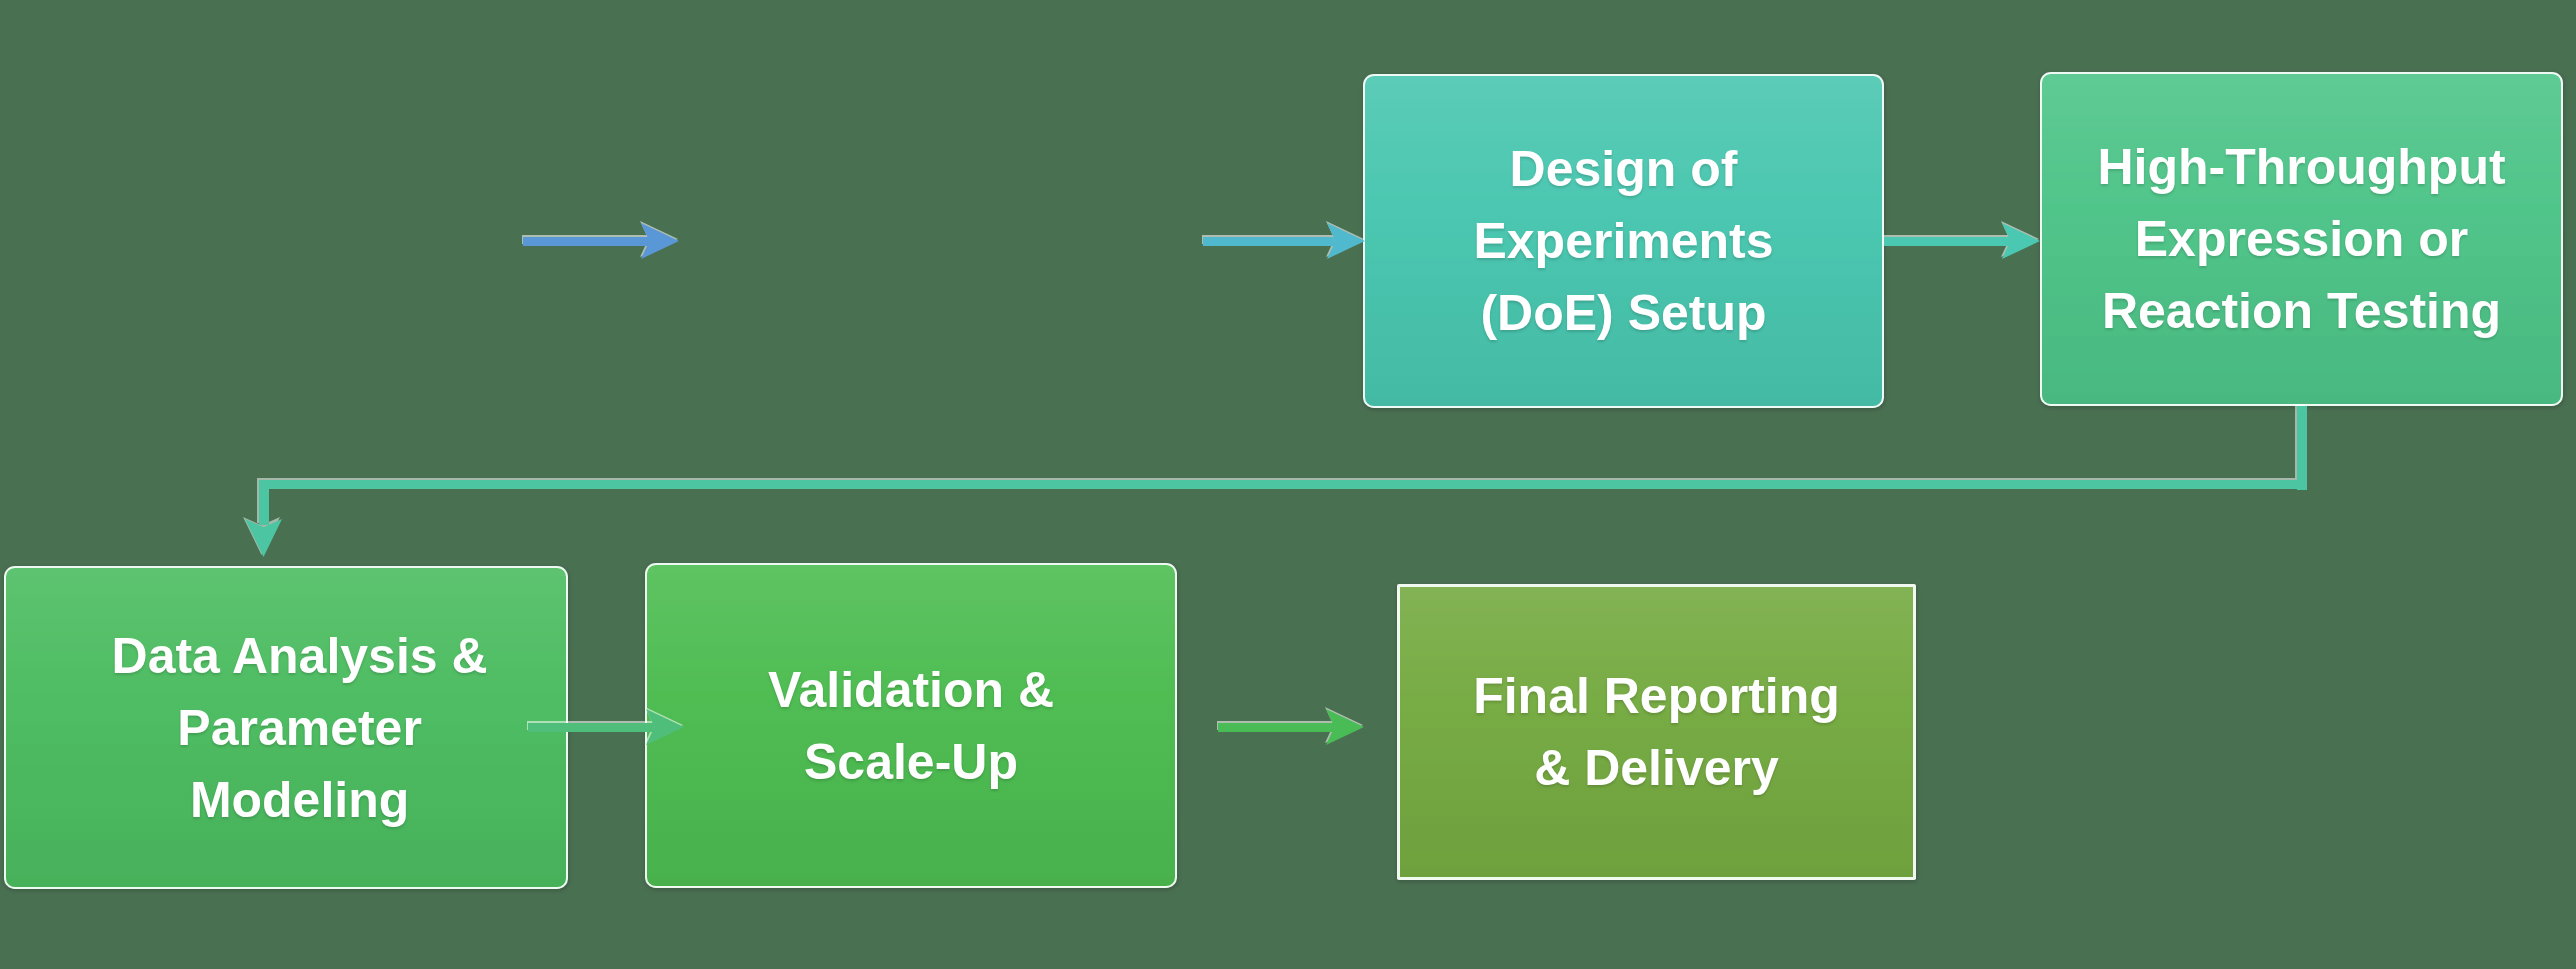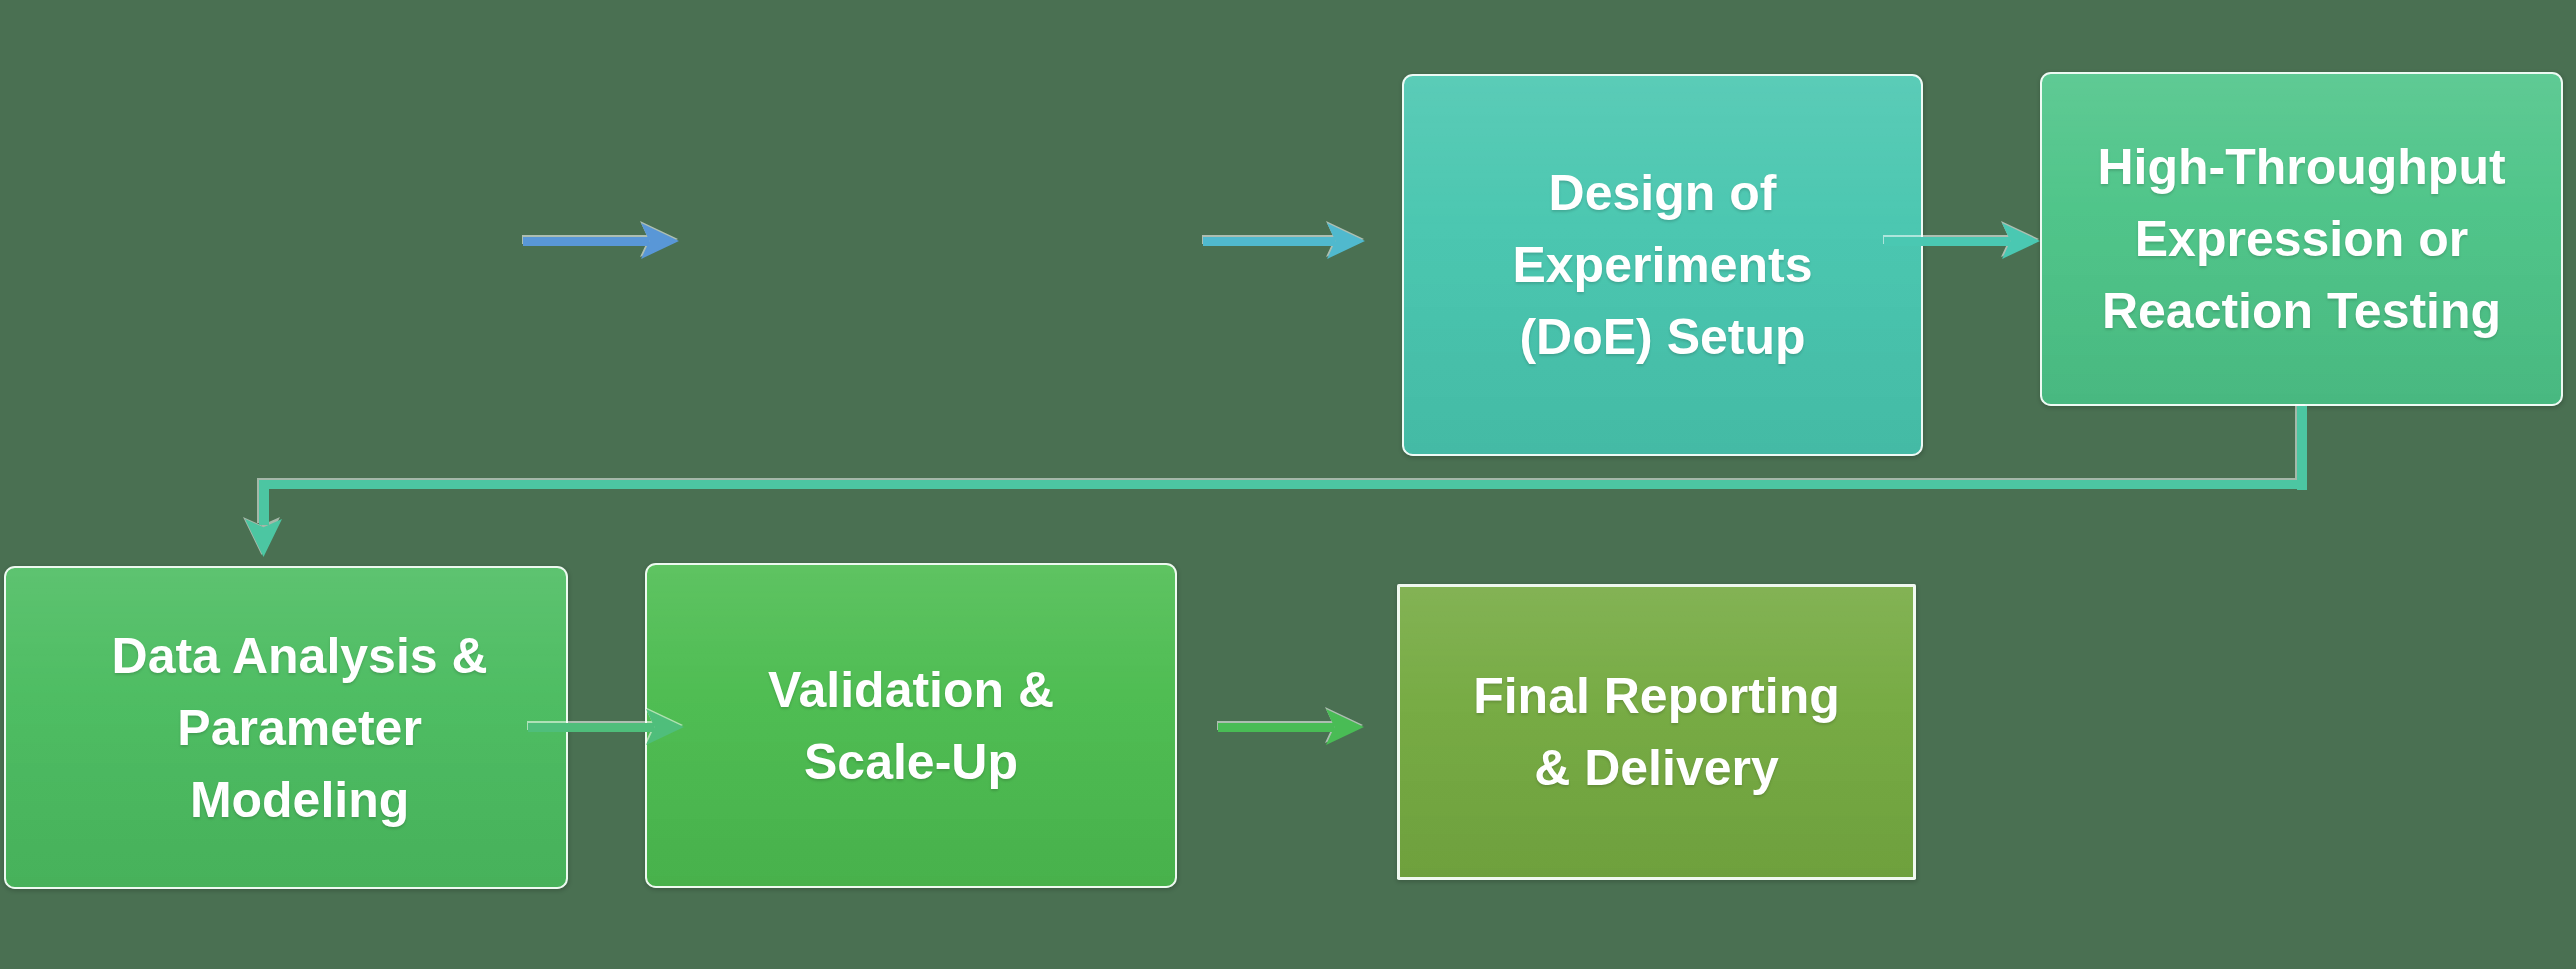--- a/index.html
+++ b/index.html
@@ -84,21 +84,21 @@
     clip-path: polygon(0% 0%, 50% 100%, 100% 0%, 50% 22%);
   }
 </style>
 </head>
 <body>
 
 <div id="canvas" style="background-color: rgb(74, 112, 82);">
 
 
 
-  <div class="flow-box" style="left: 1402px; top: 74px; width: 521px; height: 382px; background-color: rgb(72, 198, 175);">
+  <div class="flow-box" style="left: 1363px; top: 74px; width: 521px; height: 334px; background-color: rgb(72, 198, 175);">
     <span class="box-label">Design of
 Experiments
 (DoE) Setup</span>
   </div>
 
   <div class="flow-box" style="left: 2040px; top: 72px; width: 523px; height: 334px; background-color: rgb(77, 196, 136);">
     <span class="box-label">High-Throughput
 Expression or
 Reaction Testing</span>
   </div>

